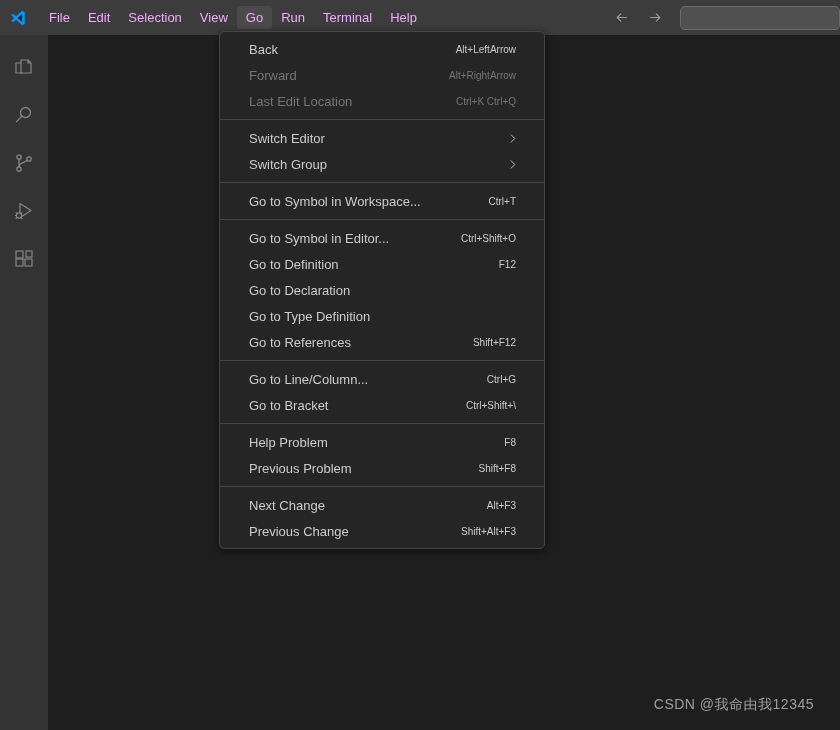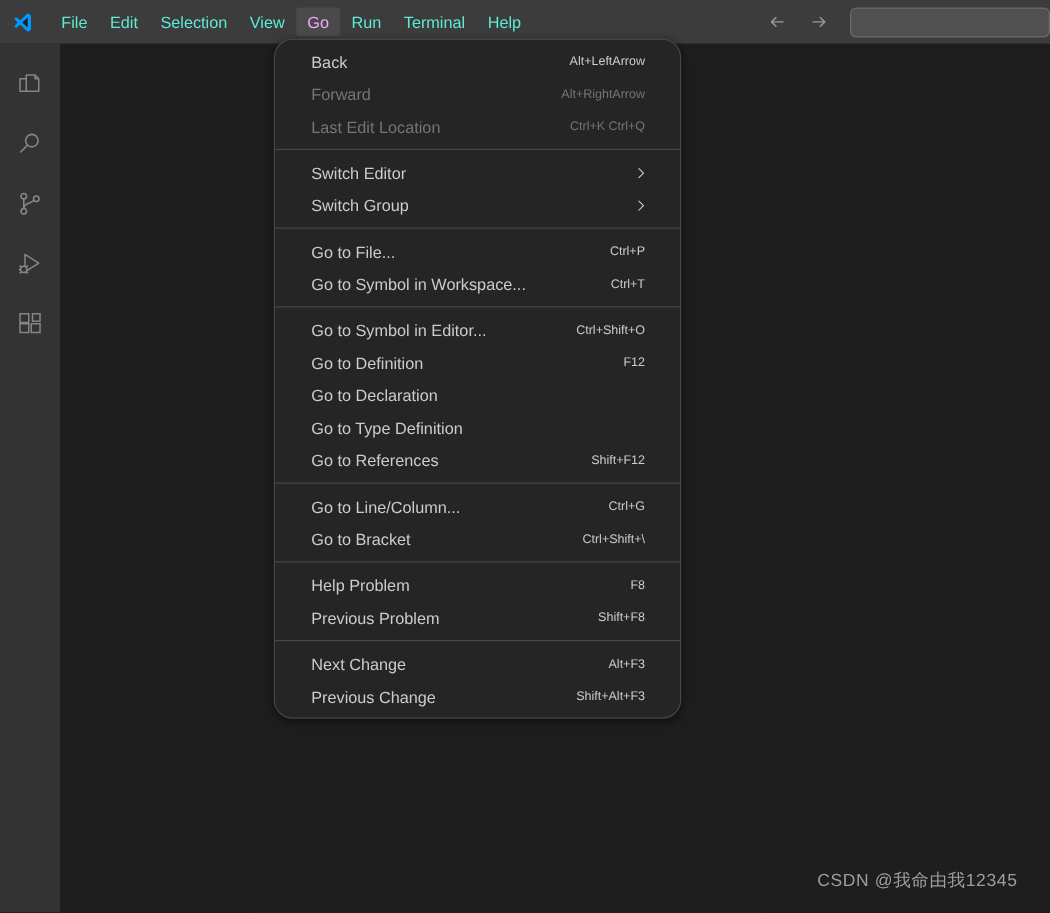--- a/index.html
+++ b/index.html
@@ -21,21 +21,21 @@
   .vscode-logo {
     width: 35px; height: 35px;
     display: flex; align-items: center; justify-content: center;
     flex: 0 0 auto;
   }
   .menubar { display: flex; align-items: center; height: 35px; margin-left: 5px; }
   .menubar-item {
     height: 23px; line-height: 23px;
     padding: 0 9px;
     font-size: 13px;
-    color: #5eead4;
+    color: #f0abfc;
     border-radius: 3px;
     white-space: nowrap;
     cursor: default;
   }
   .menubar-item.active { background: #4a4a4a; color: #f0abfc; }
 
   .titlebar-right {
     position: absolute; right: 0; top: 0;
     height: 35px; display: flex; align-items: center;
   }
@@ -81,21 +81,21 @@
     margin-left: 12px;
   }
 
   
   .menu {
     position: absolute;
     left: 219px; top: 31px;
     width: 326px;
     background: #252526;
     border: 1px solid #454545;
-    border-radius: 15px;
+    border-radius: 5px;
     padding: 4px 0;
     box-shadow: 0 2px 8px rgba(0,0,0,0.5);
     z-index: 50;
   }
   .menu-item {
     position: relative;
     height: 26px;
     display: flex; align-items: center;
     padding: 0 10px 0 29px;
     font-size: 13px;
@@ -234,24 +234,20 @@
       <div class="menu-item">
         <span class="menu-label">Switch Group</span>
         <span class="submenu-arrow">
           <svg width="11" height="11" viewBox="0 0 24 24" fill="none" stroke="currentColor" stroke-width="2" stroke-linecap="round" stroke-linejoin="round">
             <polyline points="9,4 17,12 9,20"></polyline>
           </svg>
         </span>
       </div>
       <div class="menu-sep"></div>
       <div class="menu-item">
-        <span class="menu-label">Go to File...</span>
-        <span class="menu-key">Ctrl+P</span>
-      </div>
-      <div class="menu-item">
         <span class="menu-label">Go to Symbol in Workspace...</span>
         <span class="menu-key">Ctrl+T</span>
       </div>
       <div class="menu-sep"></div>
       <div class="menu-item">
         <span class="menu-label">Go to Symbol in Editor...</span>
         <span class="menu-key">Ctrl+Shift+O</span>
       </div>
       <div class="menu-item">
         <span class="menu-label">Go to Definition</span>

